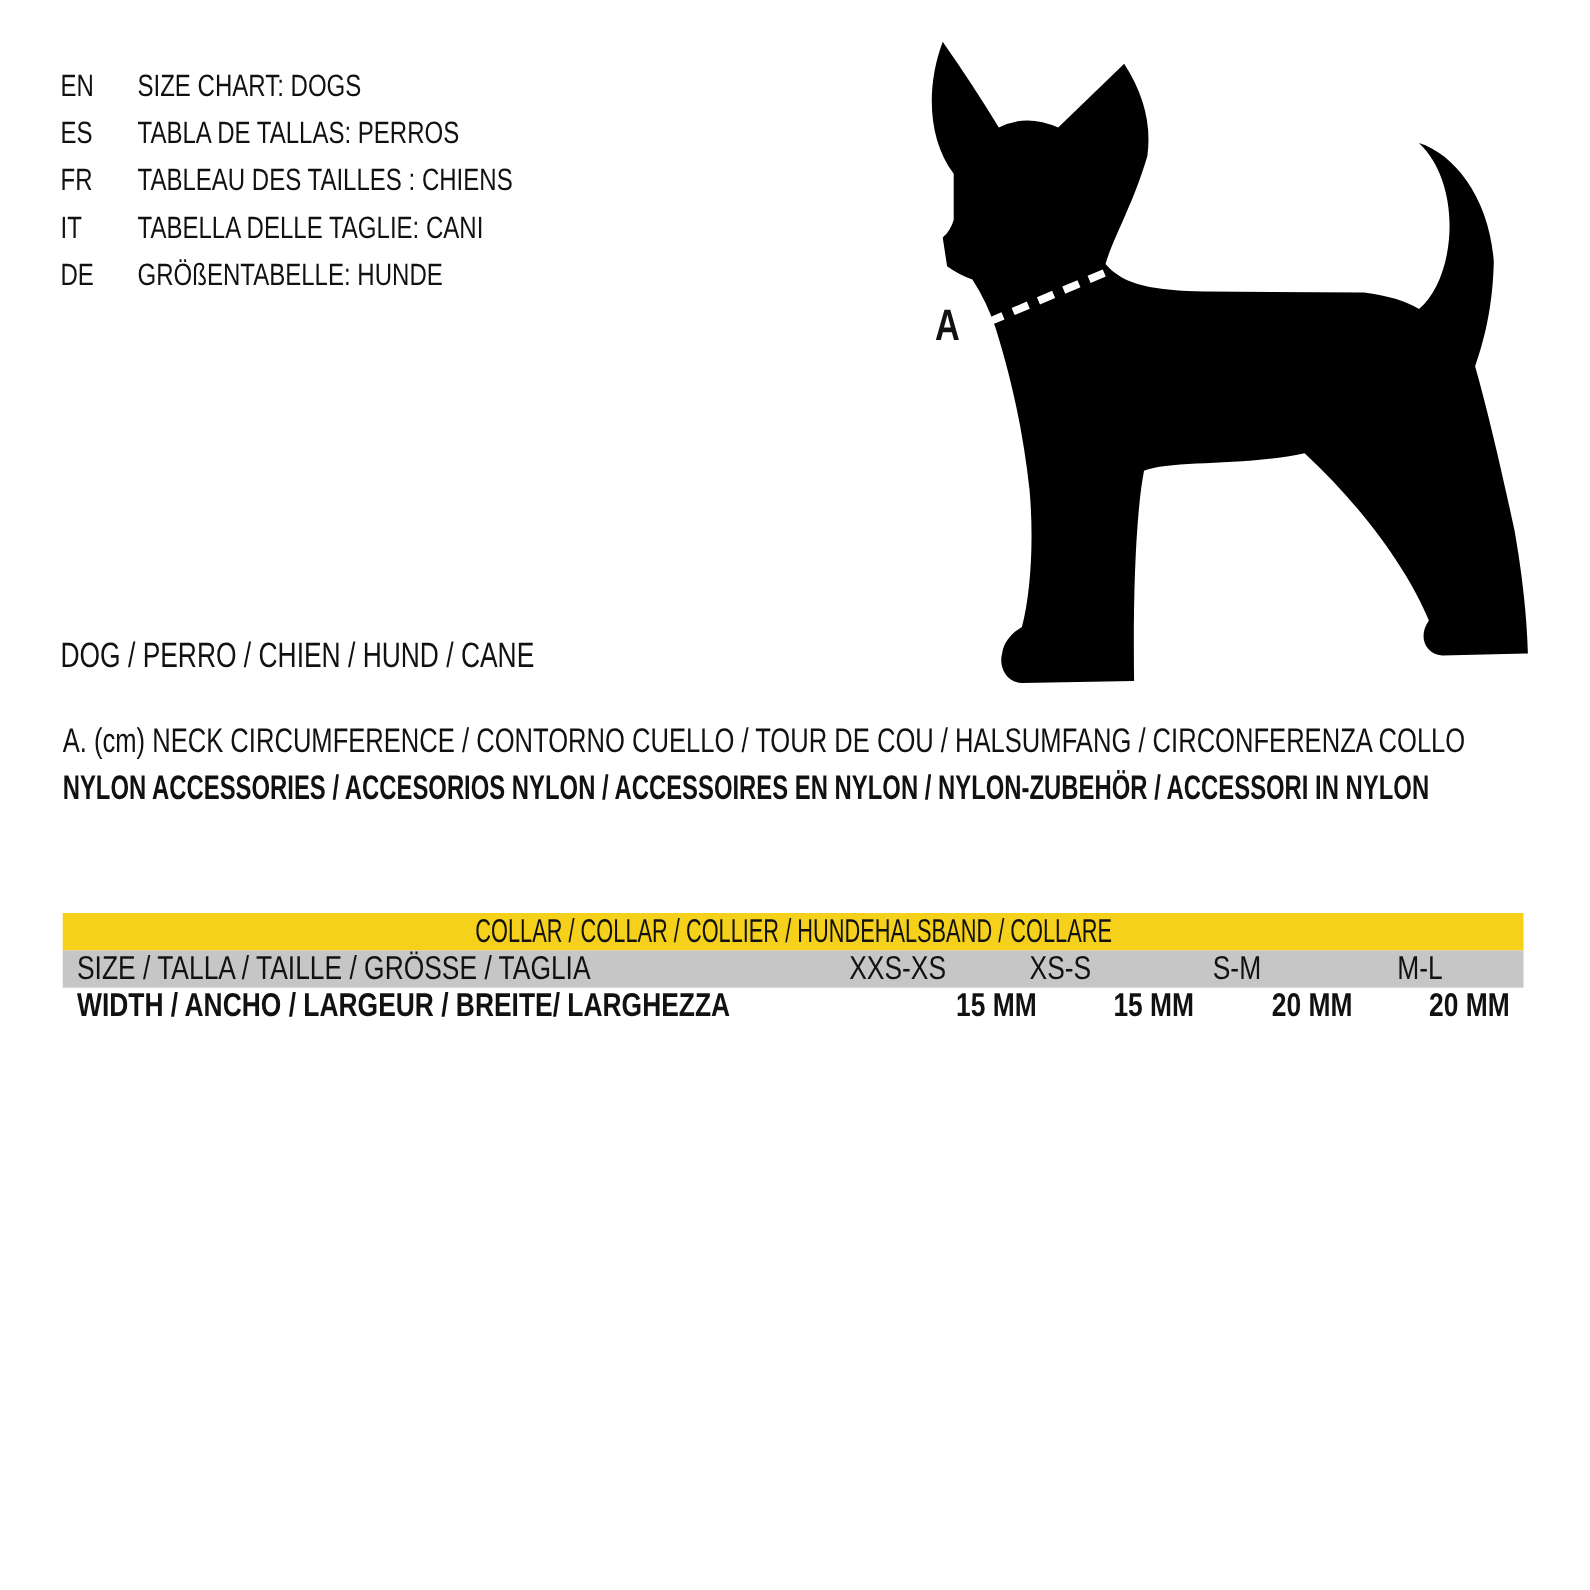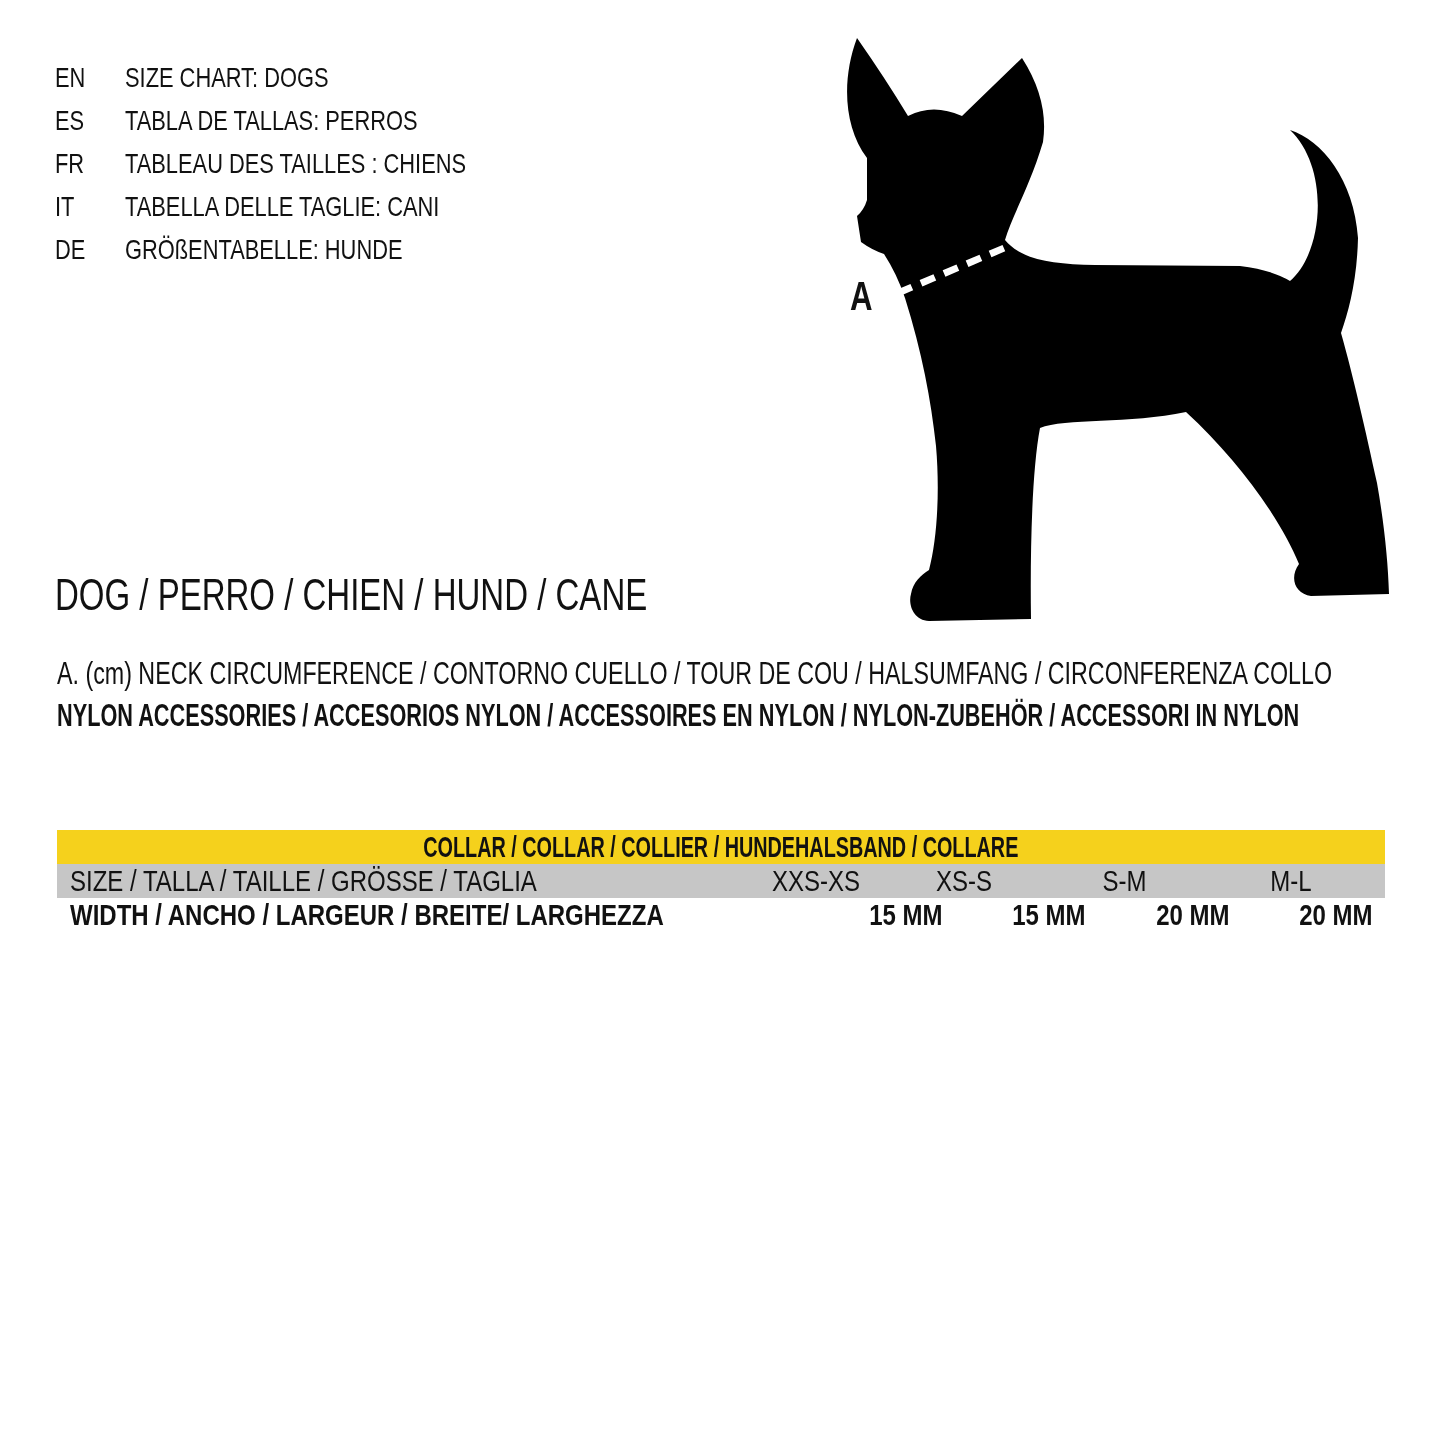--- a/index.html
+++ b/index.html
@@ -22,31 +22,31 @@
   
   .lang-block{position:absolute;left:55px;top:44px;font-size:28px;margin-top:12px;}
   .lang-row{display:flex;height:43px;line-height:43px;align-items:baseline;}
   .lang-code{width:70px;flex:0 0 70px;}
 
   
   .dog-wrap{position:absolute;left:830px;top:25px;width:575px;height:610px;}
   .dog-wrap svg{display:block;width:100%;height:100%;}
   .marker-a{position:absolute;left:850px;top:276px;font-size:40px;font-weight:700;line-height:40px;}
 
-  .dog-caption{position:absolute;left:55px;top:577px;font-size:44px;line-height:36px;text-align:center;}
+  .dog-caption{position:absolute;left:55px;top:577px;font-size:32px;line-height:36px;text-align:center;}
 
   
   .notes{position:absolute;left:57px;top:653px;}
   .note{font-size:31px;line-height:42px;height:42px;}
   .note-bold{font-weight:700;}
 
   
   .size-table{position:absolute;left:57px;top:830px;width:1328px;font-size:30px;}
   .t-head{height:34px;line-height:34px;background:var(--header-yellow,#F5D11C);
-          display:flex;align-items:center;justify-content:center;font-weight:700;}
+          display:flex;align-items:center;justify-content:center;font-weight:400;}
   .t-row{height:34px;line-height:34px;display:flex;gap:48px;}
   .t-row.gray{background:var(--row-gray,#C6C6C6);}
   .t-row.white{background:#fff;font-weight:bold;}
   .t-row.light{background:var(--row-light,#EFEFEF);}
   .t-label{flex:0 0 643px;padding-left:13px;display:flex;align-items:center;}
   .t-cell{flex:1 1 0;display:flex;align-items:center;justify-content:flex-start;}
 </style>
 </head>
 <body>
 

